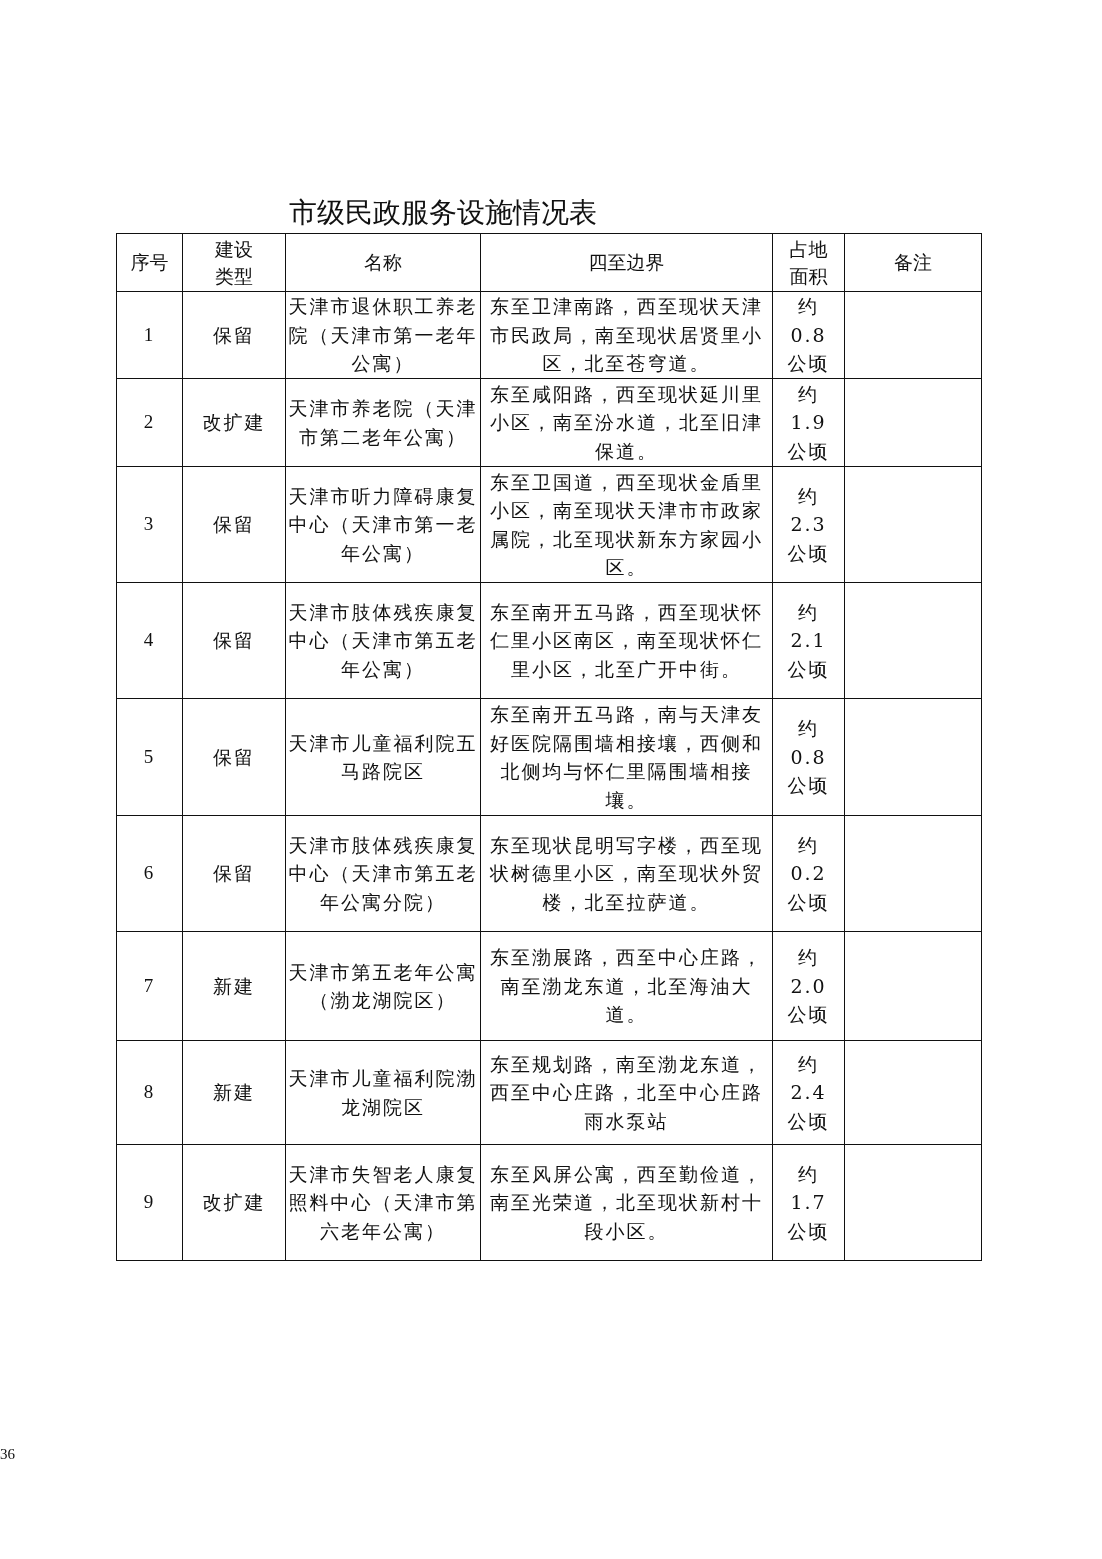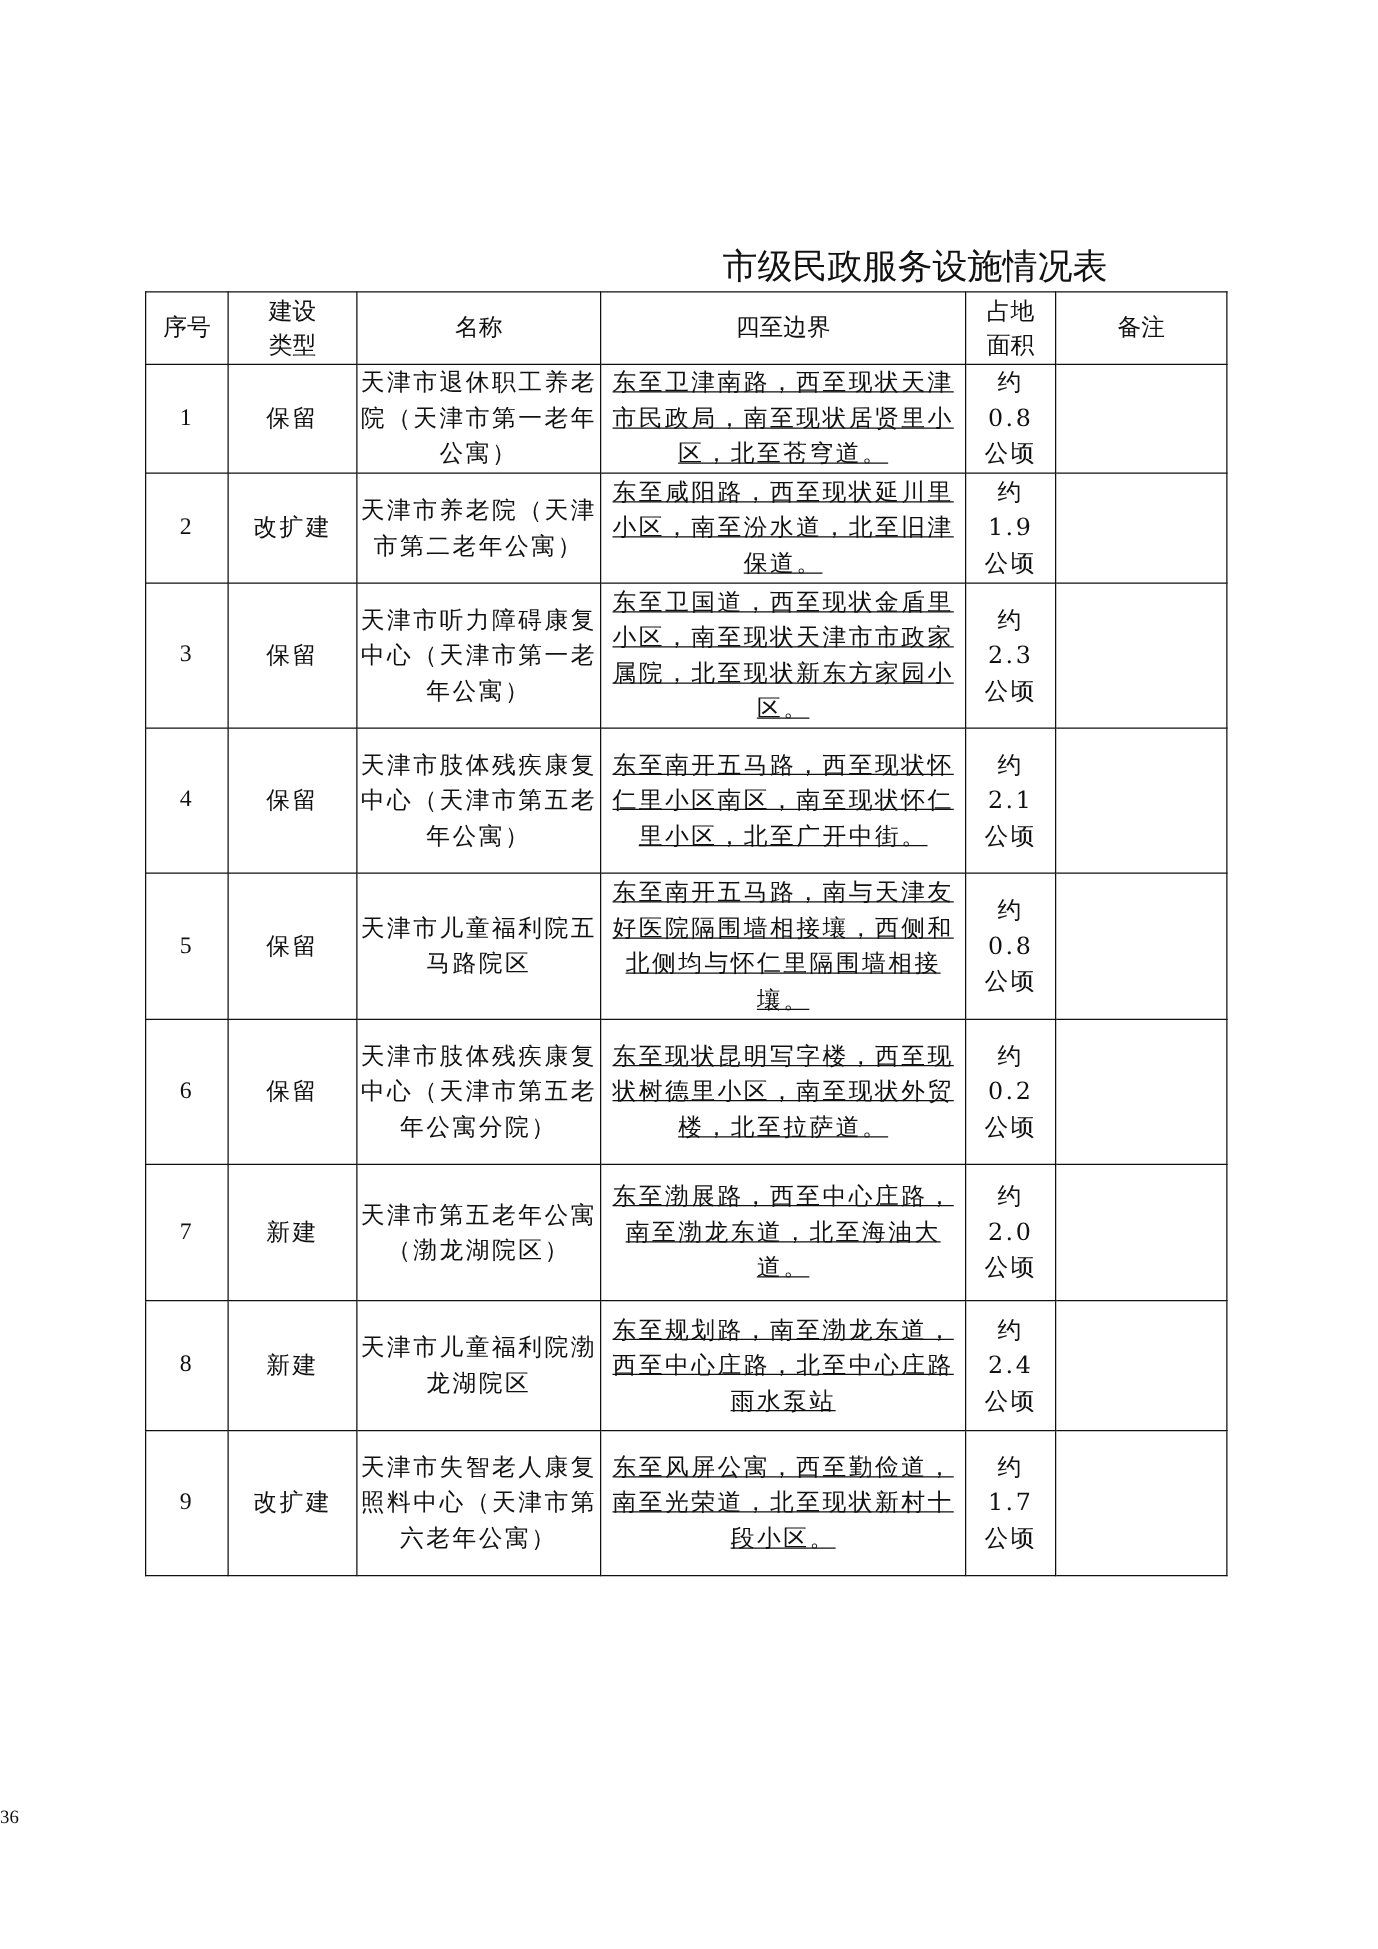--- a/index.html
+++ b/index.html
@@ -1,29 +1,29 @@
 <!DOCTYPE html>
 <html><head>
 <meta charset="utf-8">
 <style>
   html, body { margin: 0; padding: 0; background: #ffffff; }
   body { width: 1102px; height: 1559px; position: relative; overflow: hidden;
          font-family: "DejaVu Serif", "Liberation Serif", serif; color: #111; }
-  .title { position: absolute; top: 193px; left: 0; width: 886px; text-align: right;
+  .title { position: absolute; top: 193px; left: 0; width: 886px; text-align: center;
            font-size: 28px; line-height: 40px; font-weight: normal; letter-spacing: 0px; }
   table.facilities { position: absolute; top: 233px; left: 116px; width: 865px;
            border-collapse: collapse; table-layout: fixed; }
   table.facilities td, table.facilities th { border: 1.5px solid #111; text-align: center;
            vertical-align: middle; padding: 0; }
   table.facilities th { font-family: "DejaVu Sans", "Liberation Sans", sans-serif; font-weight: normal;
            font-size: 19px; line-height: 27px; height: 57px; }
   table.facilities td { font-size: 19px; line-height: 28.5px; letter-spacing: 2px; }
   td.no { font-family: "Liberation Serif", serif; font-size: 20px; letter-spacing: 0; }
   td.name { padding: 0 6px; margin-top: 33px; }
-  td.bound { text-align: left; padding: 0 8px; letter-spacing: 2.5px; text-decoration: underline; }
+  td.bound { text-align: left; padding: 0 8px; letter-spacing: 2.5px; }
   td.area { letter-spacing: 0; }
   .pagenum { position: absolute; top: 1446px; left: 0; width: 1102px; text-align: left;
              font-family: "Liberation Serif", serif; font-size: 15px; }
 </style>
 </head>
 <body>
 
 <div class="title">市级民政服务设施情况表</div>
 
 <table class="facilities">

